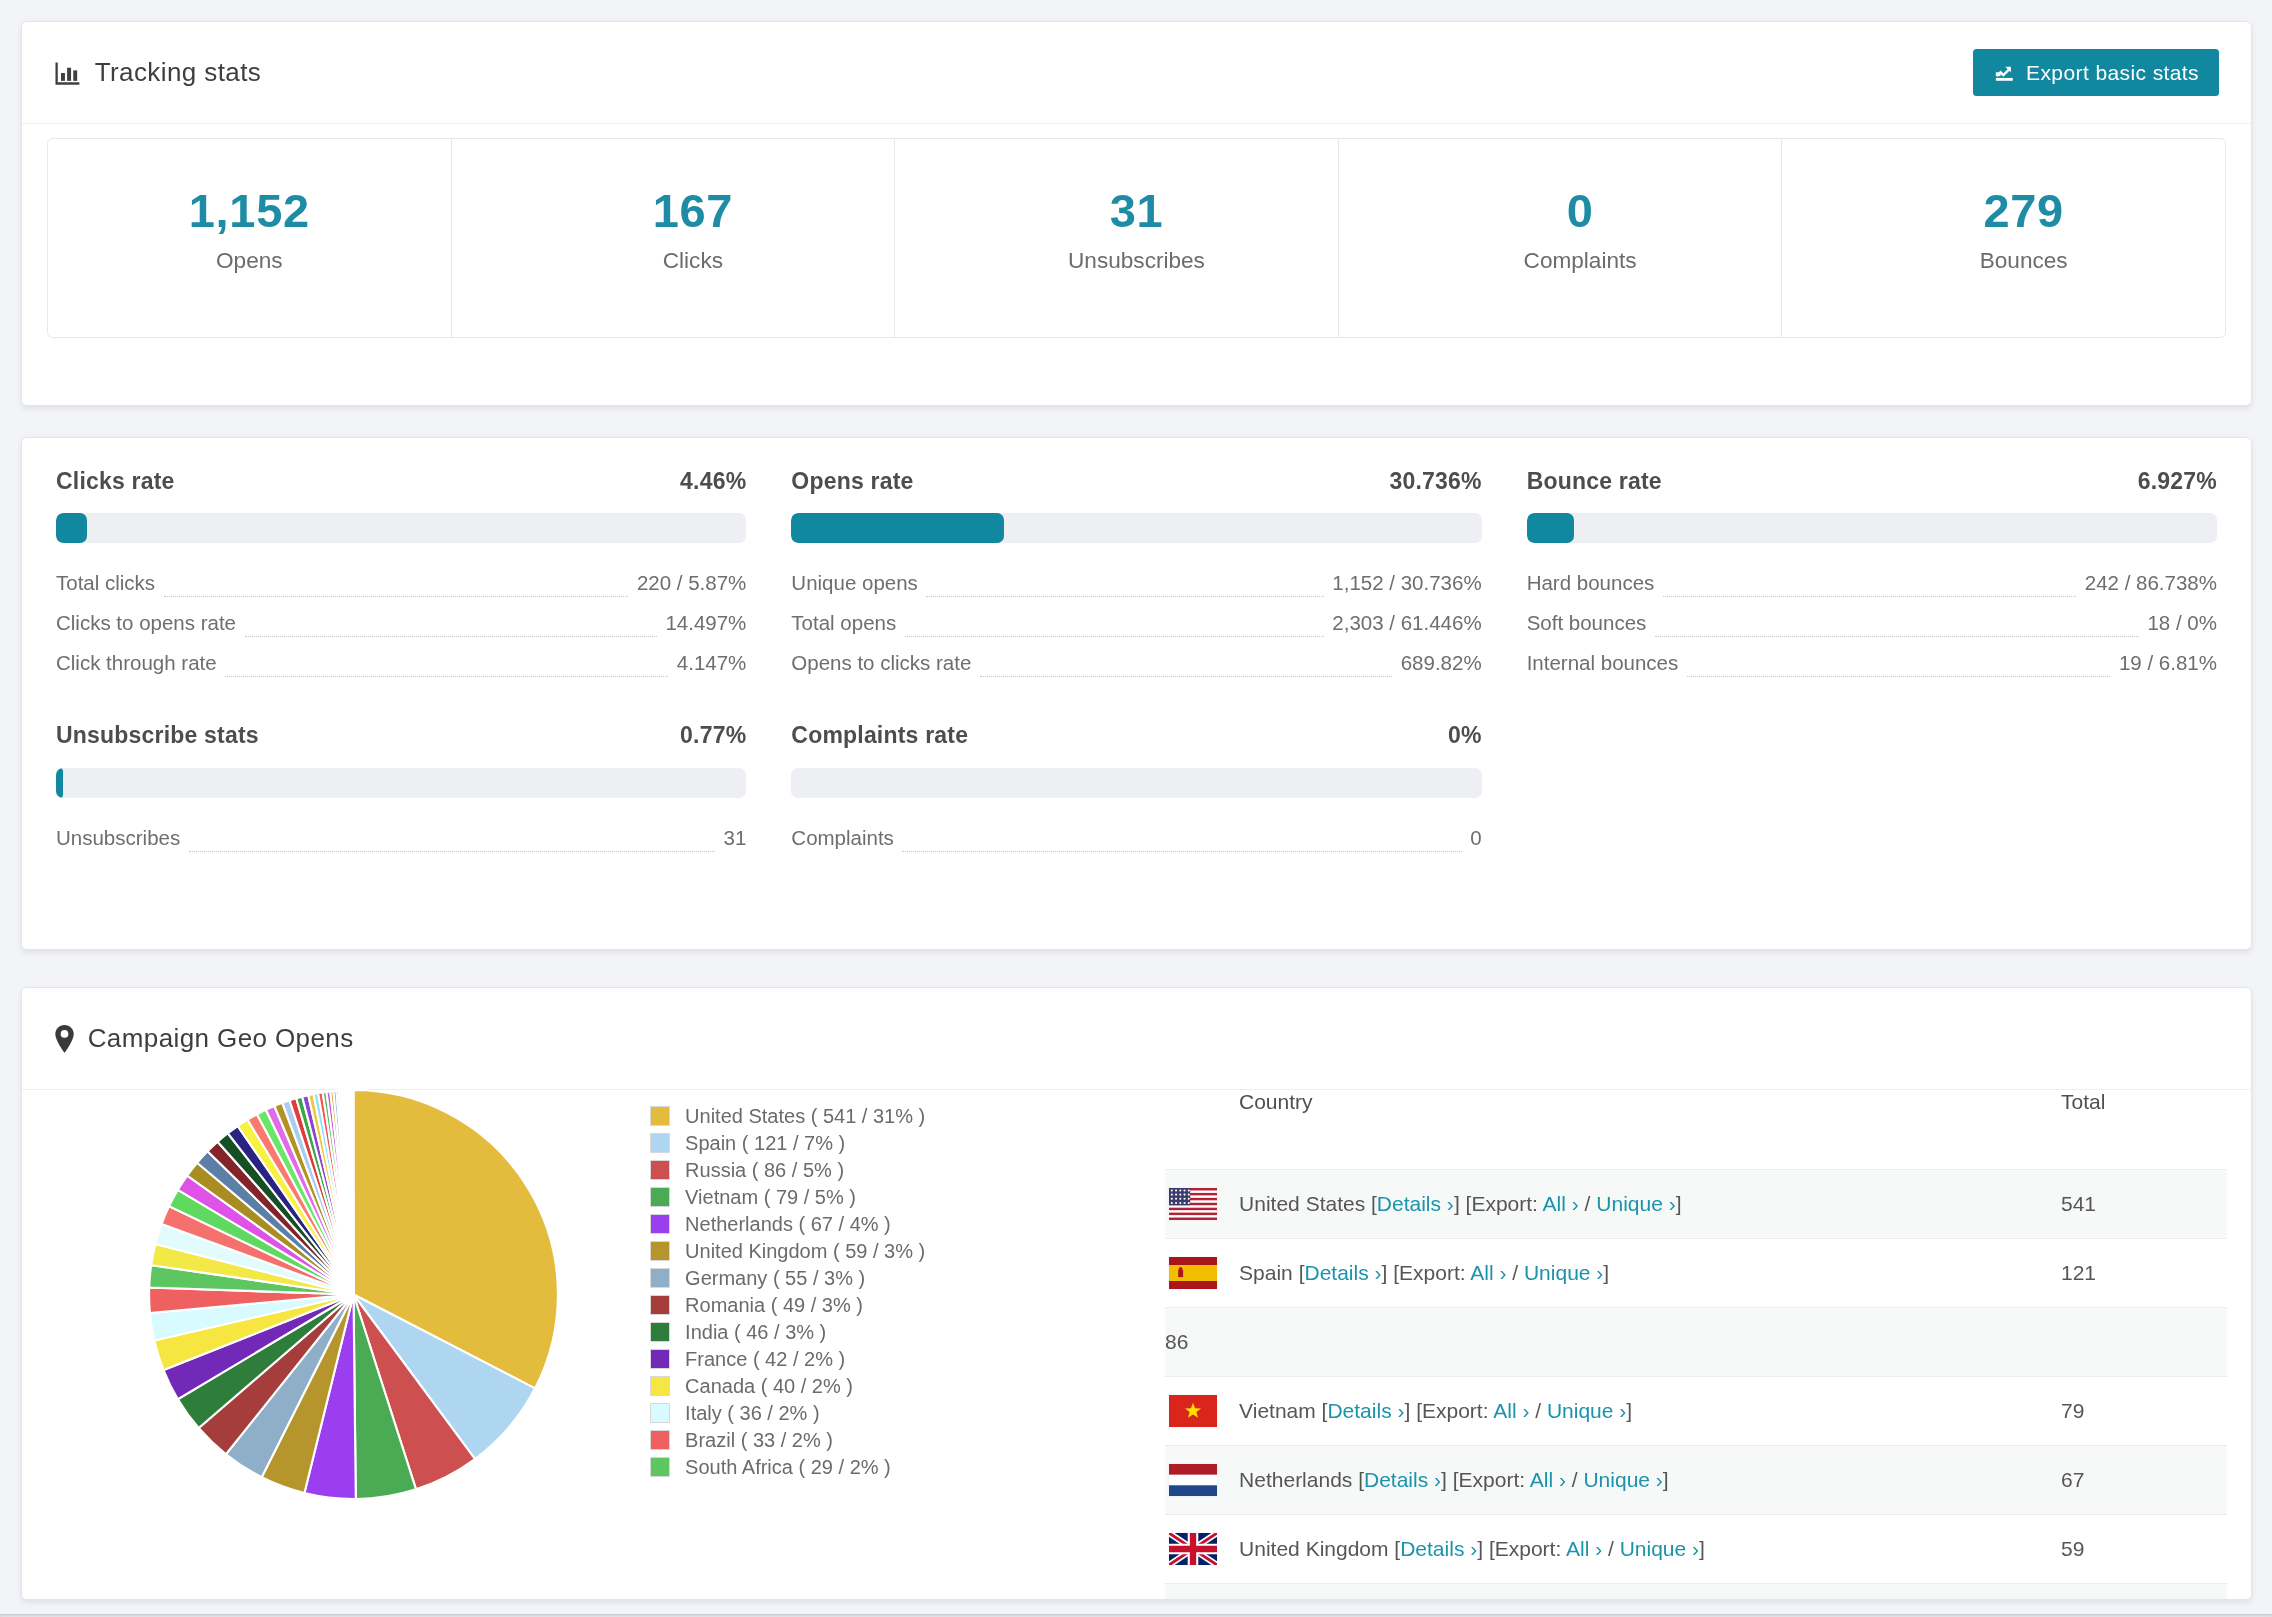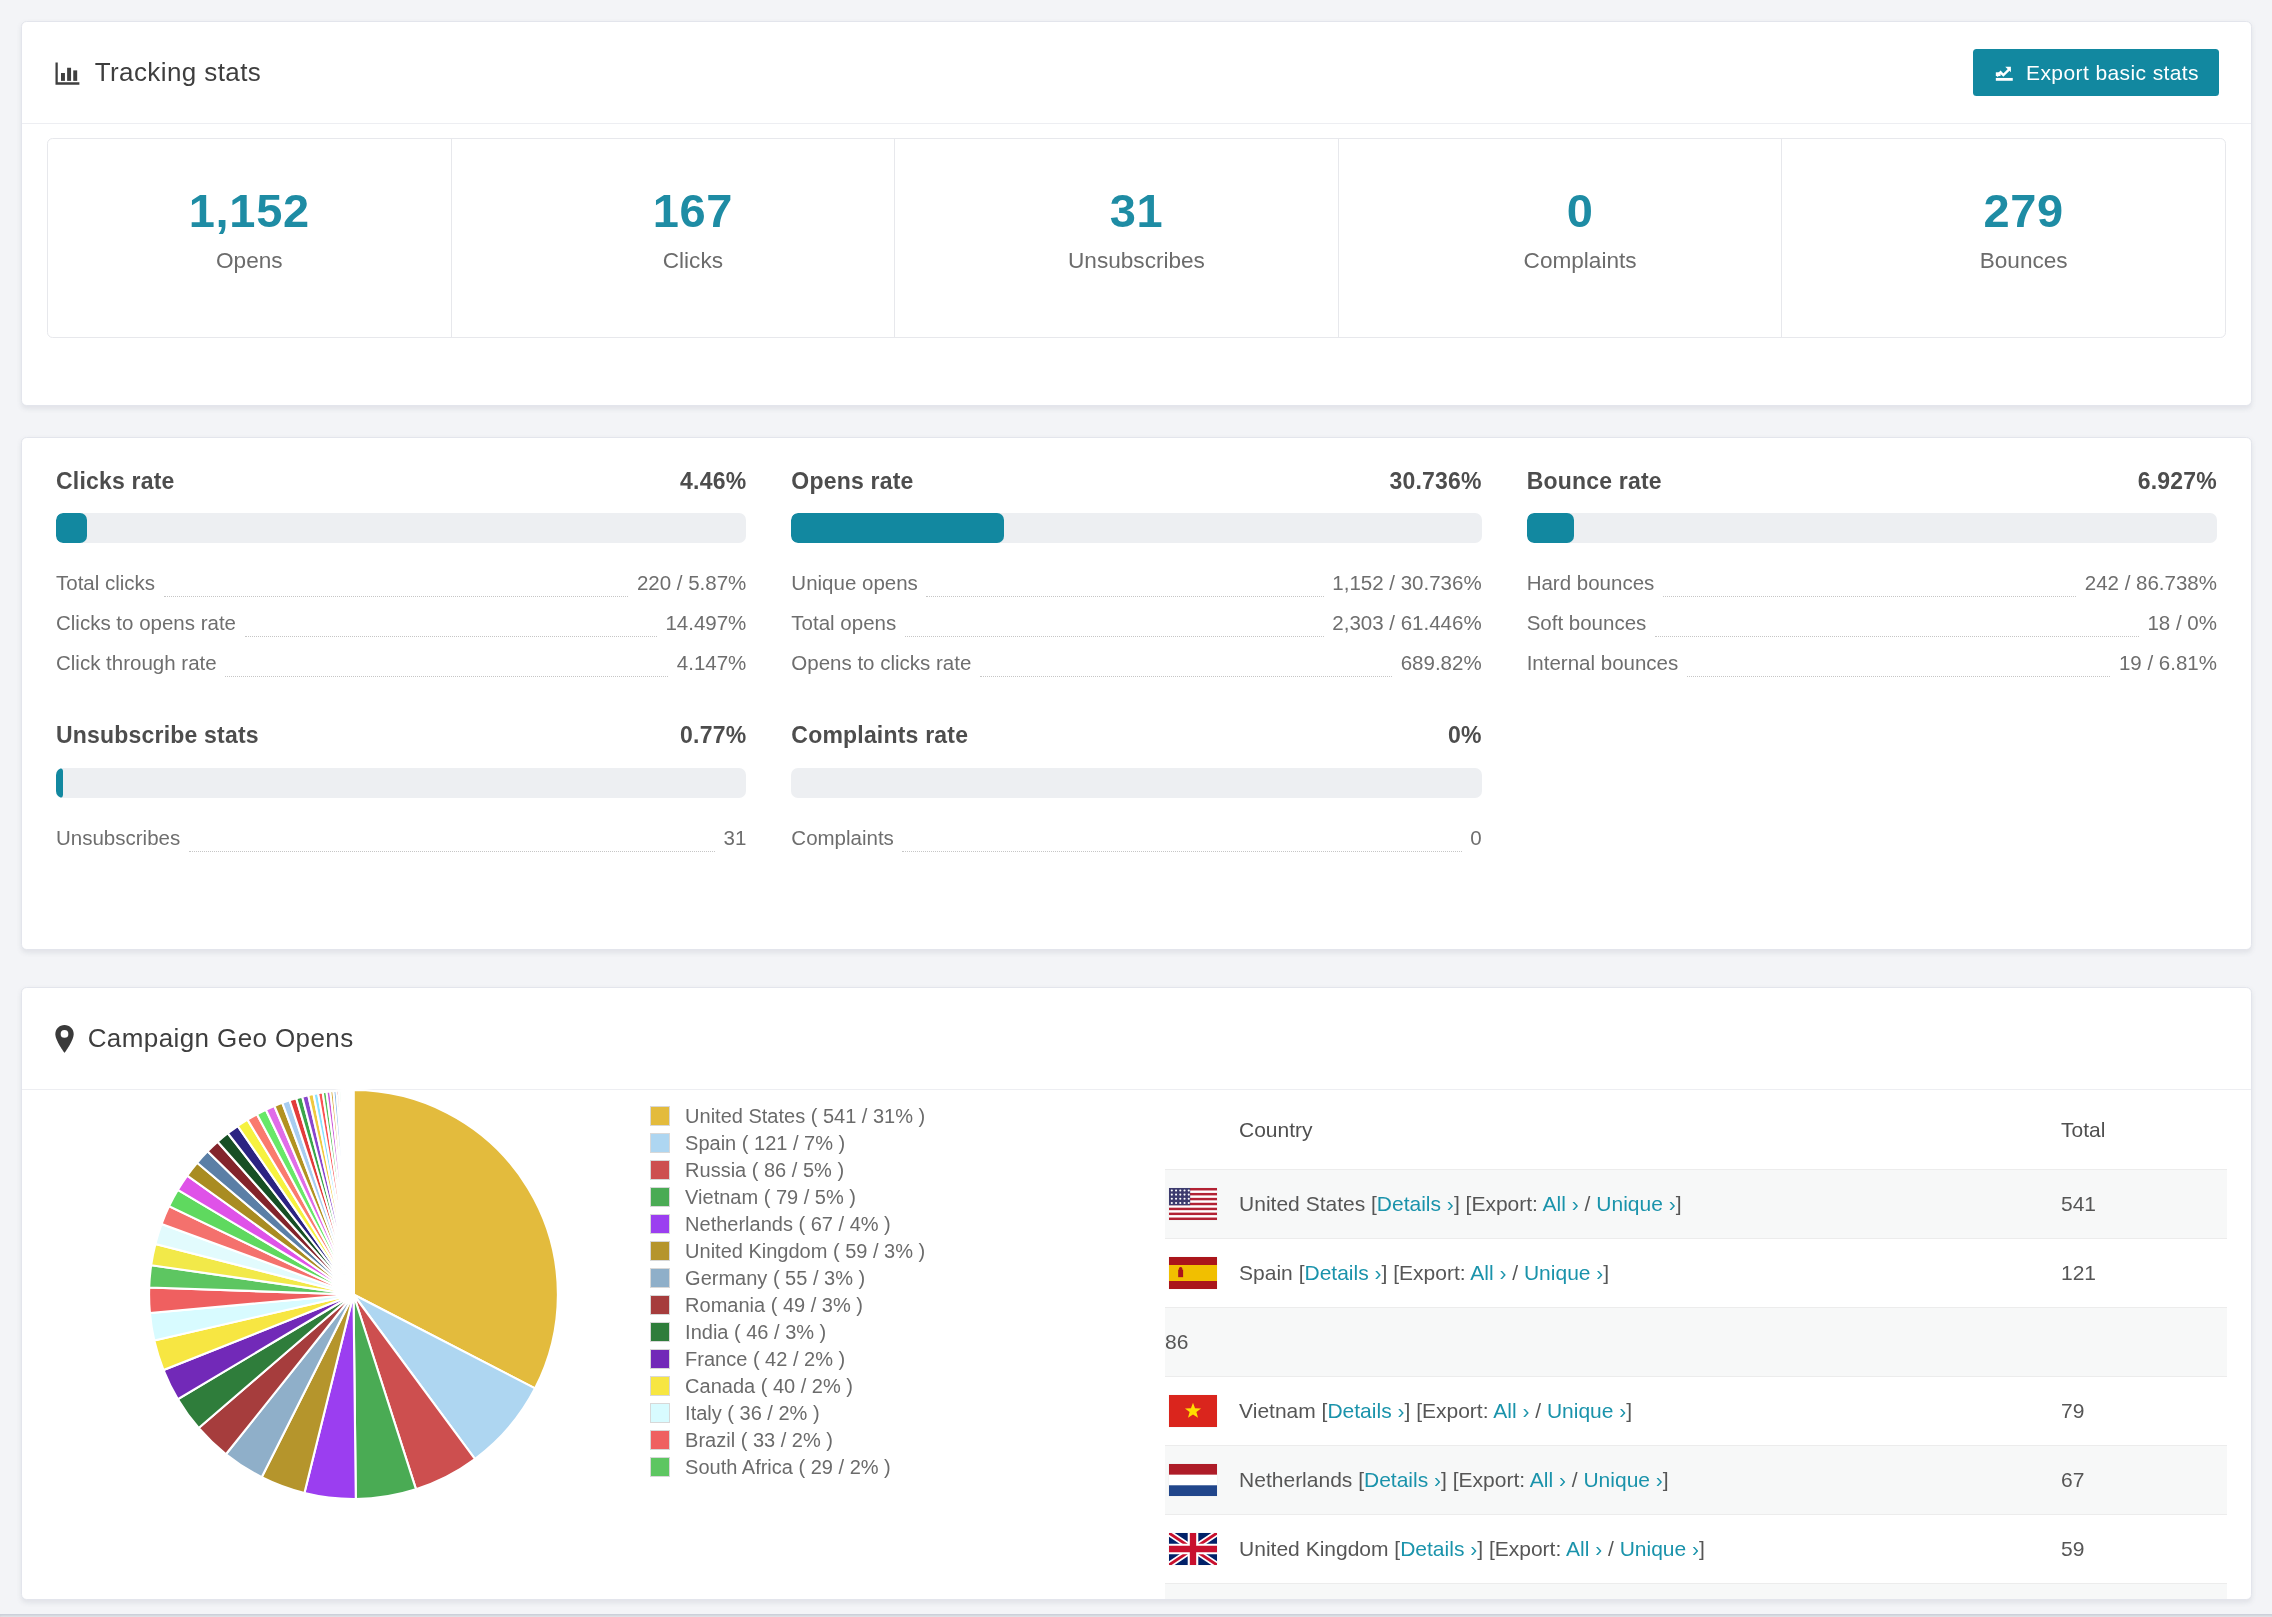--- a/index.html
+++ b/index.html
@@ -39,21 +39,21 @@
     margin-bottom:14px;min-width:28px;}
   .rvalue{white-space:nowrap;}
 
   .geo-body{position:relative;height:510px;}
   .pie-wrap{position:absolute;left:120px;top:-7px;width:423px;height:423px;}
   .legend{position:absolute;left:628px;top:12.7px;text-align:right;}
   .legend-item{display:flex;align-items:center;height:27px;font-size:20px;color:#6b6b6b;}
   .swatch{width:17.6px;height:17.6px;border:1.4px solid #d8d8d8;margin-right:15.5px;flex:0 0 auto;}
 
   .geo-table{position:absolute;left:1143px;top:0;width:1062px;}
-  .thead{display:flex;align-items:center;height:79px;font-size:21px;color:#4f4f4f;}
+  .thead{display:flex;height:79px;font-size:21px;color:#4f4f4f;}
   .th-country{padding-left:74px;flex:1;}
   .th-total{width:166px;}
   .trow{display:flex;align-items:center;height:68px;font-size:21px;color:#565656;border-top:0.7px solid #ececec;}
   .trow:nth-child(odd){background:#f7f8f8;}
   .cell-country{flex:1;display:flex;align-items:center;}
   .cell-total{width:166px;}
   .flag{width:48px;height:32px;margin-left:3.5px;margin-right:22.6px;flex:0 0 auto;display:inline-flex;
     box-shadow:0 0 0.7px rgba(0,0,0,.25);}
   .flag svg{width:100%;height:100%;}
   .lnk{color:#1a93ab;text-decoration:none;cursor:pointer;}

